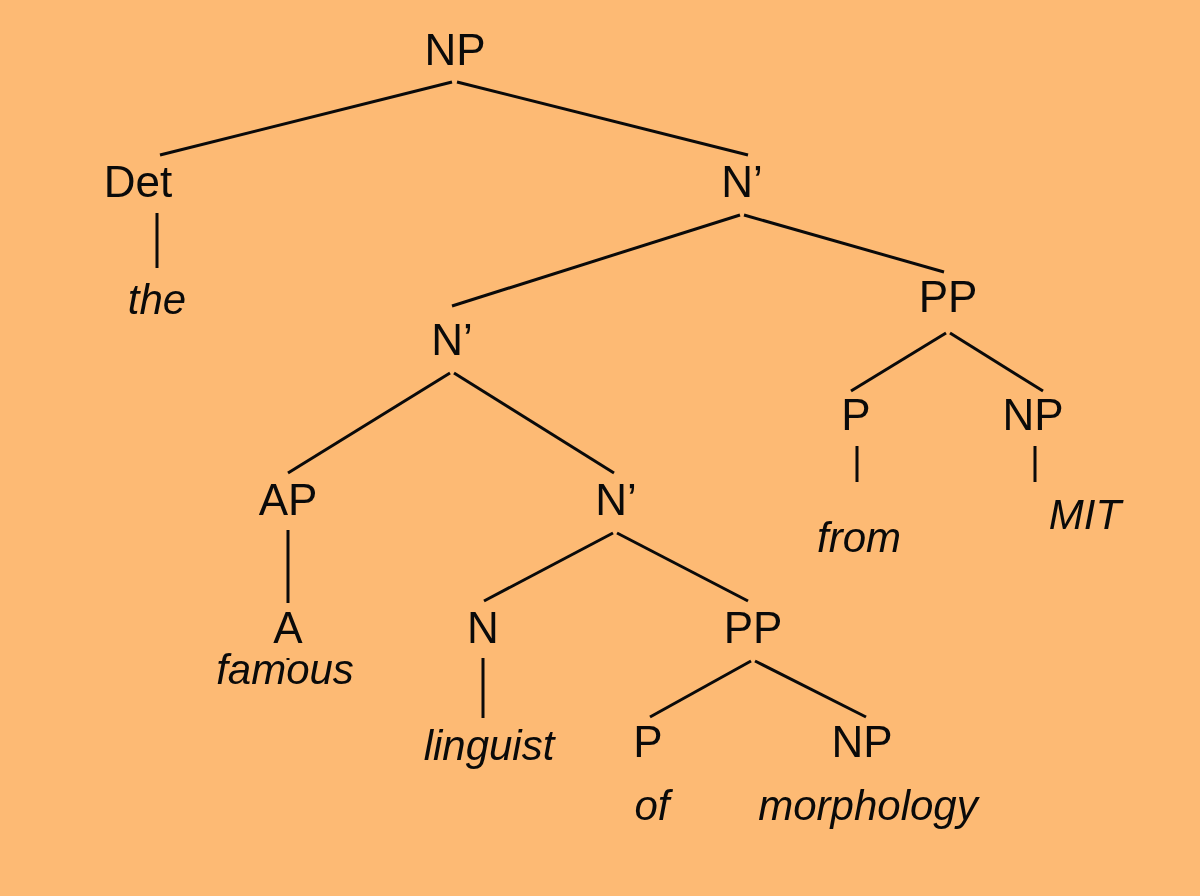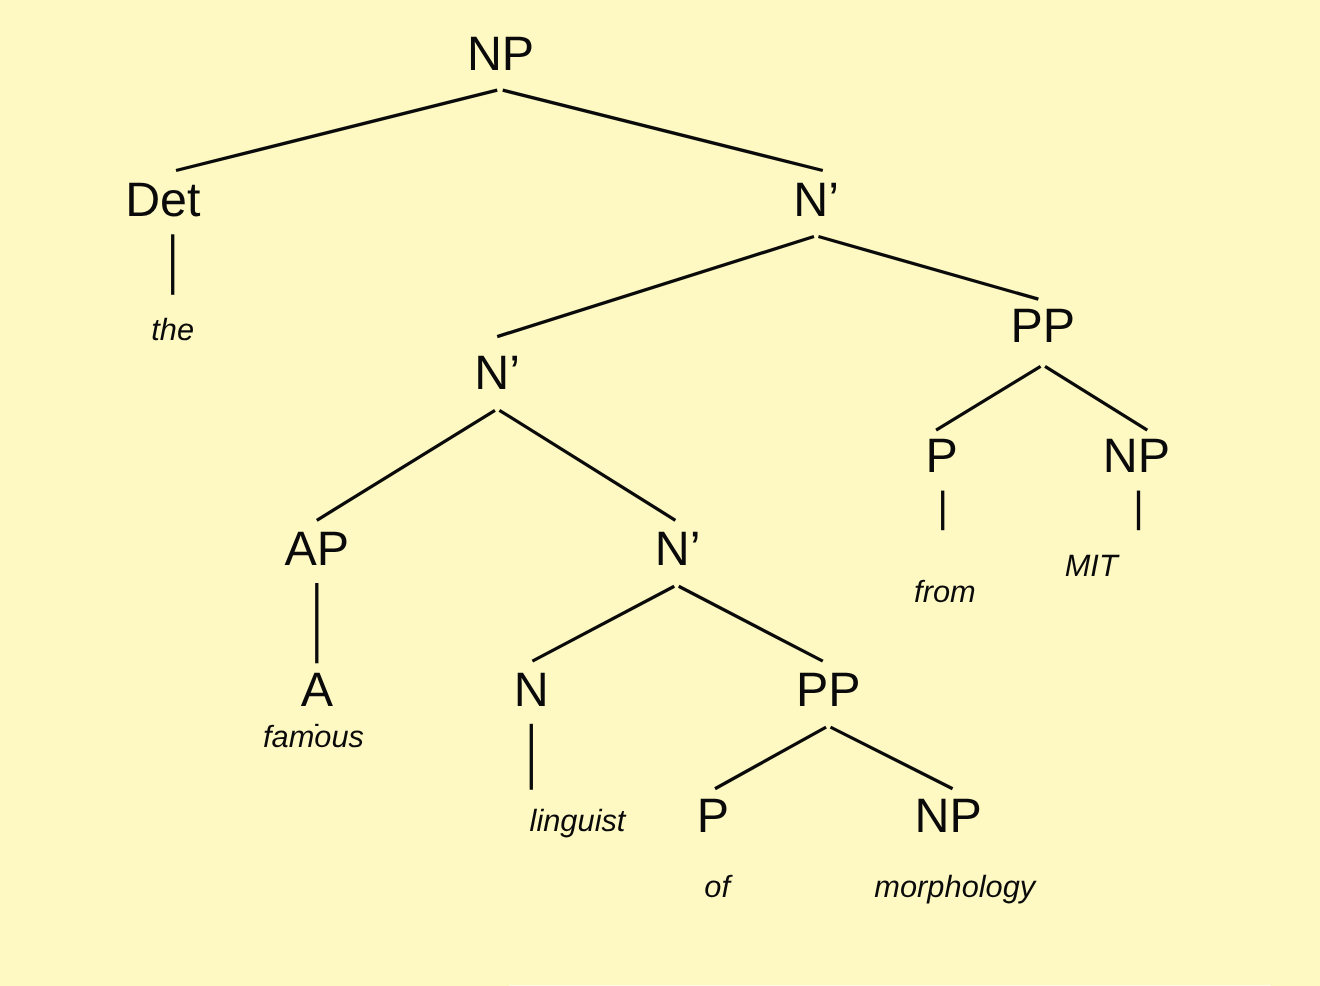--- a/index.html
+++ b/index.html
@@ -32,33 +32,33 @@
     font-style: normal;
     color: #0a0a0a;
     white-space: nowrap;
     line-height: 1;
     letter-spacing: 0px;
   }
   .leaf-word {
     position: absolute;
     transform: translate(-50%, -50%);
     font-family: "Liberation Sans", sans-serif;
-    font-size: 28px;
+    font-size: 42px;
     font-style: italic;
     font-weight: 400;
     color: #0a0a0a;
     white-space: nowrap;
     line-height: 1;
     text-align: right;
   }
 </style>
 </head>
 <body>
 
-<div id="stage" style="background: #fef9c3;">
+<div id="stage" style="background: #fdba74;">
 
   <svg id="tree-svg" viewBox="0 0 1200 896" preserveAspectRatio="none" aria-hidden="true">
     <g id="branch-group">
         <line x1="452" y1="82" x2="160" y2="155" stroke="#0a0a0a" stroke-width="3" stroke-linecap="butt"></line>
         <line x1="457" y1="82" x2="748" y2="155" stroke="#0a0a0a" stroke-width="3" stroke-linecap="butt"></line>
         <line x1="740" y1="215" x2="452" y2="306" stroke="#0a0a0a" stroke-width="3" stroke-linecap="butt"></line>
         <line x1="744" y1="215" x2="944" y2="272" stroke="#0a0a0a" stroke-width="3" stroke-linecap="butt"></line>
         <line x1="450" y1="373" x2="288" y2="473" stroke="#0a0a0a" stroke-width="3" stroke-linecap="butt"></line>
         <line x1="454" y1="373" x2="614" y2="473" stroke="#0a0a0a" stroke-width="3" stroke-linecap="butt"></line>
         <line x1="946" y1="333" x2="851" y2="391" stroke="#0a0a0a" stroke-width="3" stroke-linecap="butt"></line>
@@ -71,37 +71,37 @@
         <line x1="157" y1="213" x2="157" y2="268" stroke="#0a0a0a" stroke-width="3" stroke-linecap="butt"></line>
         <line x1="288" y1="658" x2="288" y2="660" stroke="#0a0a0a" stroke-width="3" stroke-linecap="butt"></line>
         <line x1="483" y1="658" x2="483" y2="718" stroke="#0a0a0a" stroke-width="3" stroke-linecap="butt"></line>
         <line x1="751" y1="661" x2="650" y2="717" stroke="#0a0a0a" stroke-width="3" stroke-linecap="butt"></line>
         <line x1="755" y1="661" x2="866" y2="717" stroke="#0a0a0a" stroke-width="3" stroke-linecap="butt"></line>
       </g>
   </svg>
 
   <div id="node-layer">
       <div class="node-label" style="left: 455px; top: 50px;">NP</div>
-      <div class="node-label" style="left: 148px; top: 182px; text-align: right;">Det</div>
+      <div class="node-label" style="left: 138px; top: 182px; text-align: right;">Det</div>
       <div class="node-label" style="left: 742px; top: 182px;">N’</div>
       <div class="node-label" style="left: 452px; top: 340px;">N’</div>
       <div class="node-label" style="left: 948px; top: 297px;">PP</div>
       <div class="node-label" style="left: 288px; top: 500px; text-align: right;">AP</div>
       <div class="node-label" style="left: 616px; top: 500px;">N’</div>
       <div class="node-label" style="left: 856px; top: 415px;">P</div>
       <div class="node-label" style="left: 1033px; top: 415px;">NP</div>
       <div class="node-label" style="left: 288px; top: 628px;">A</div>
       <div class="node-label" style="left: 483px; top: 628px;">N</div>
       <div class="node-label" style="left: 753px; top: 628px;">PP</div>
       <div class="node-label" style="left: 648px; top: 742px;">P</div>
       <div class="node-label" style="left: 862px; top: 742px;">NP</div>
     </div>
   <div id="leaf-layer">
       <div class="leaf-word" style="left: 157px; top: 300px;">the</div>
       <div class="leaf-word" style="left: 859px; top: 538px;">from</div>
-      <div class="leaf-word" style="left: 992px; top: 515px;">MIT</div>
+      <div class="leaf-word" style="left: 1085px; top: 515px;">MIT</div>
       <div class="leaf-word" style="left: 285px; top: 670px;">famous</div>
-      <div class="leaf-word" style="left: 489px; top: 746px; margin-left: 36px;">linguist</div>
+      <div class="leaf-word" style="left: 489px; top: 746px;">linguist</div>
       <div class="leaf-word" style="left: 652px; top: 806px;">of</div>
       <div class="leaf-word" style="left: 868px; top: 806px; font-style: italic;">morphology</div>
     </div>
 
 </div>
 
 </body></html>

